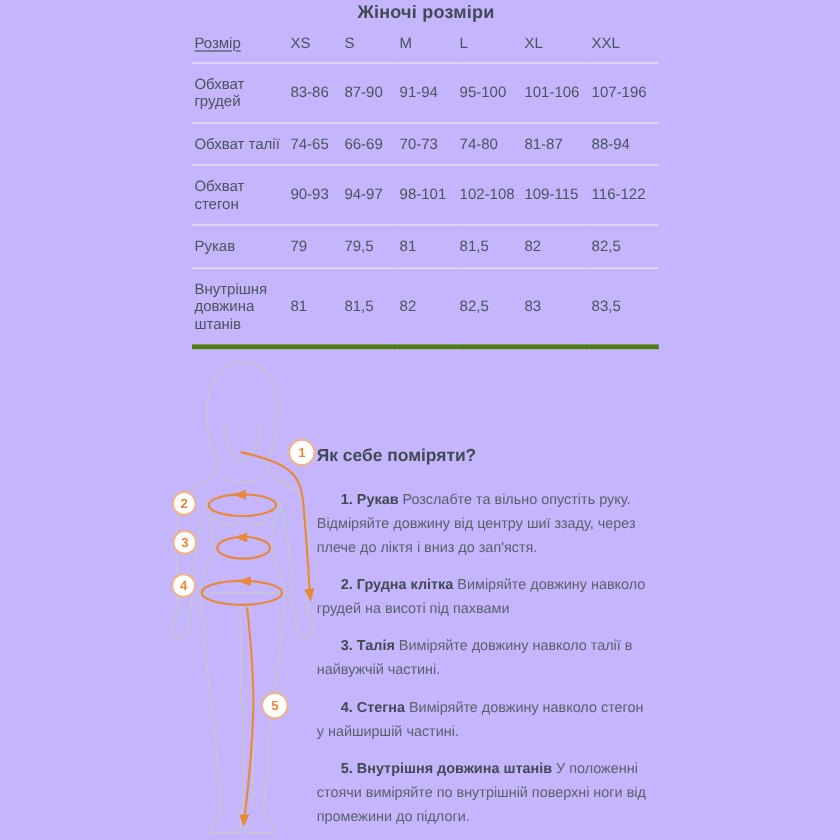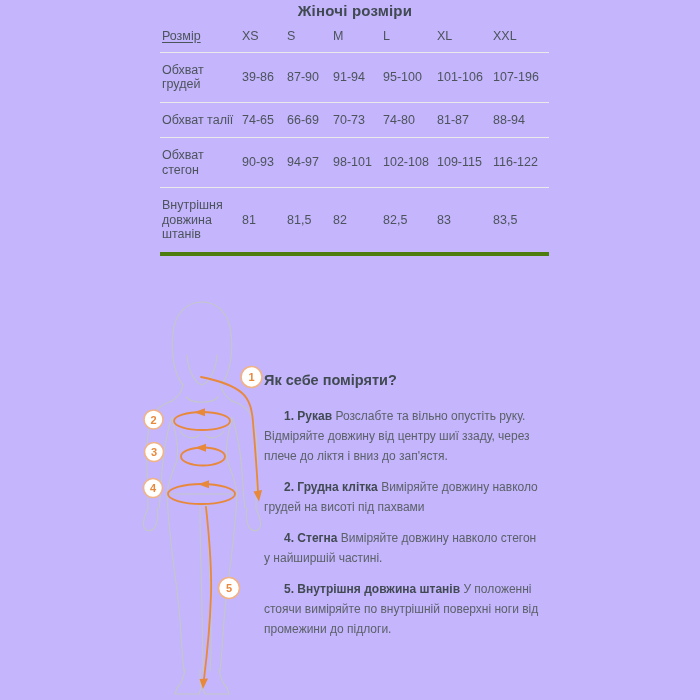--- a/index.html
+++ b/index.html
@@ -60,21 +60,21 @@
         <th>S</th>
         <th>M</th>
         <th>L</th>
         <th>XL</th>
         <th>XXL</th>
       </tr>
     </thead>
     <tbody>
       <tr>
         <td>Обхват грудей</td>
-        <td>39-86</td>
+        <td>83-86</td>
         <td>87-90</td>
         <td>91-94</td>
         <td>95-100</td>
         <td>101-106</td>
         <td>107-196</td>
       </tr>
       <tr>
         <td>Обхват талії</td>
         <td>74-65</td>
         <td>66-69</td>
@@ -86,20 +86,29 @@
       <tr>
         <td>Обхват стегон</td>
         <td>90-93</td>
         <td>94-97</td>
         <td>98-101</td>
         <td>102-108</td>
         <td>109-115</td>
         <td>116-122</td>
       </tr>
       <tr>
+        <td>Рукав</td>
+        <td>79</td>
+        <td>79,5</td>
+        <td>81</td>
+        <td>81,5</td>
+        <td>82</td>
+        <td>82,5</td>
+      </tr>
+      <tr>
         <td>Внутрішня довжина штанів</td>
         <td>81</td>
         <td>81,5</td>
         <td>82</td>
         <td>82,5</td>
         <td>83</td>
         <td>83,5</td>
       </tr>
     </tbody>
   </table>
@@ -197,20 +206,24 @@
     <h2>Як себе поміряти?</h2>
     <p>
       <span class="instr-label">1. Рукав</span>
       <span>Розслабте та вільно опустіть руку. Відміряйте довжину від центру шиї ззаду, через плече до ліктя і вниз до зап'ястя.</span>
     </p>
     <p>
       <span class="instr-label">2. Грудна клітка</span>
       <span>Виміряйте довжину навколо грудей на висоті під пахвами</span>
     </p>
     <p>
+      <span class="instr-label">3. Талія</span>
+      <span>Виміряйте довжину навколо талії в найвужчій частині.</span>
+    </p>
+    <p>
       <span class="instr-label">4. Стегна</span>
       <span>Виміряйте довжину навколо стегон у найширшій частині.</span>
     </p>
     <p>
       <span class="instr-label">5. Внутрішня довжина штанів</span>
       <span>У положенні стоячи виміряйте по внутрішній поверхні ноги від промежини до підлоги.</span>
     </p>
   </div>
 
 </div>

